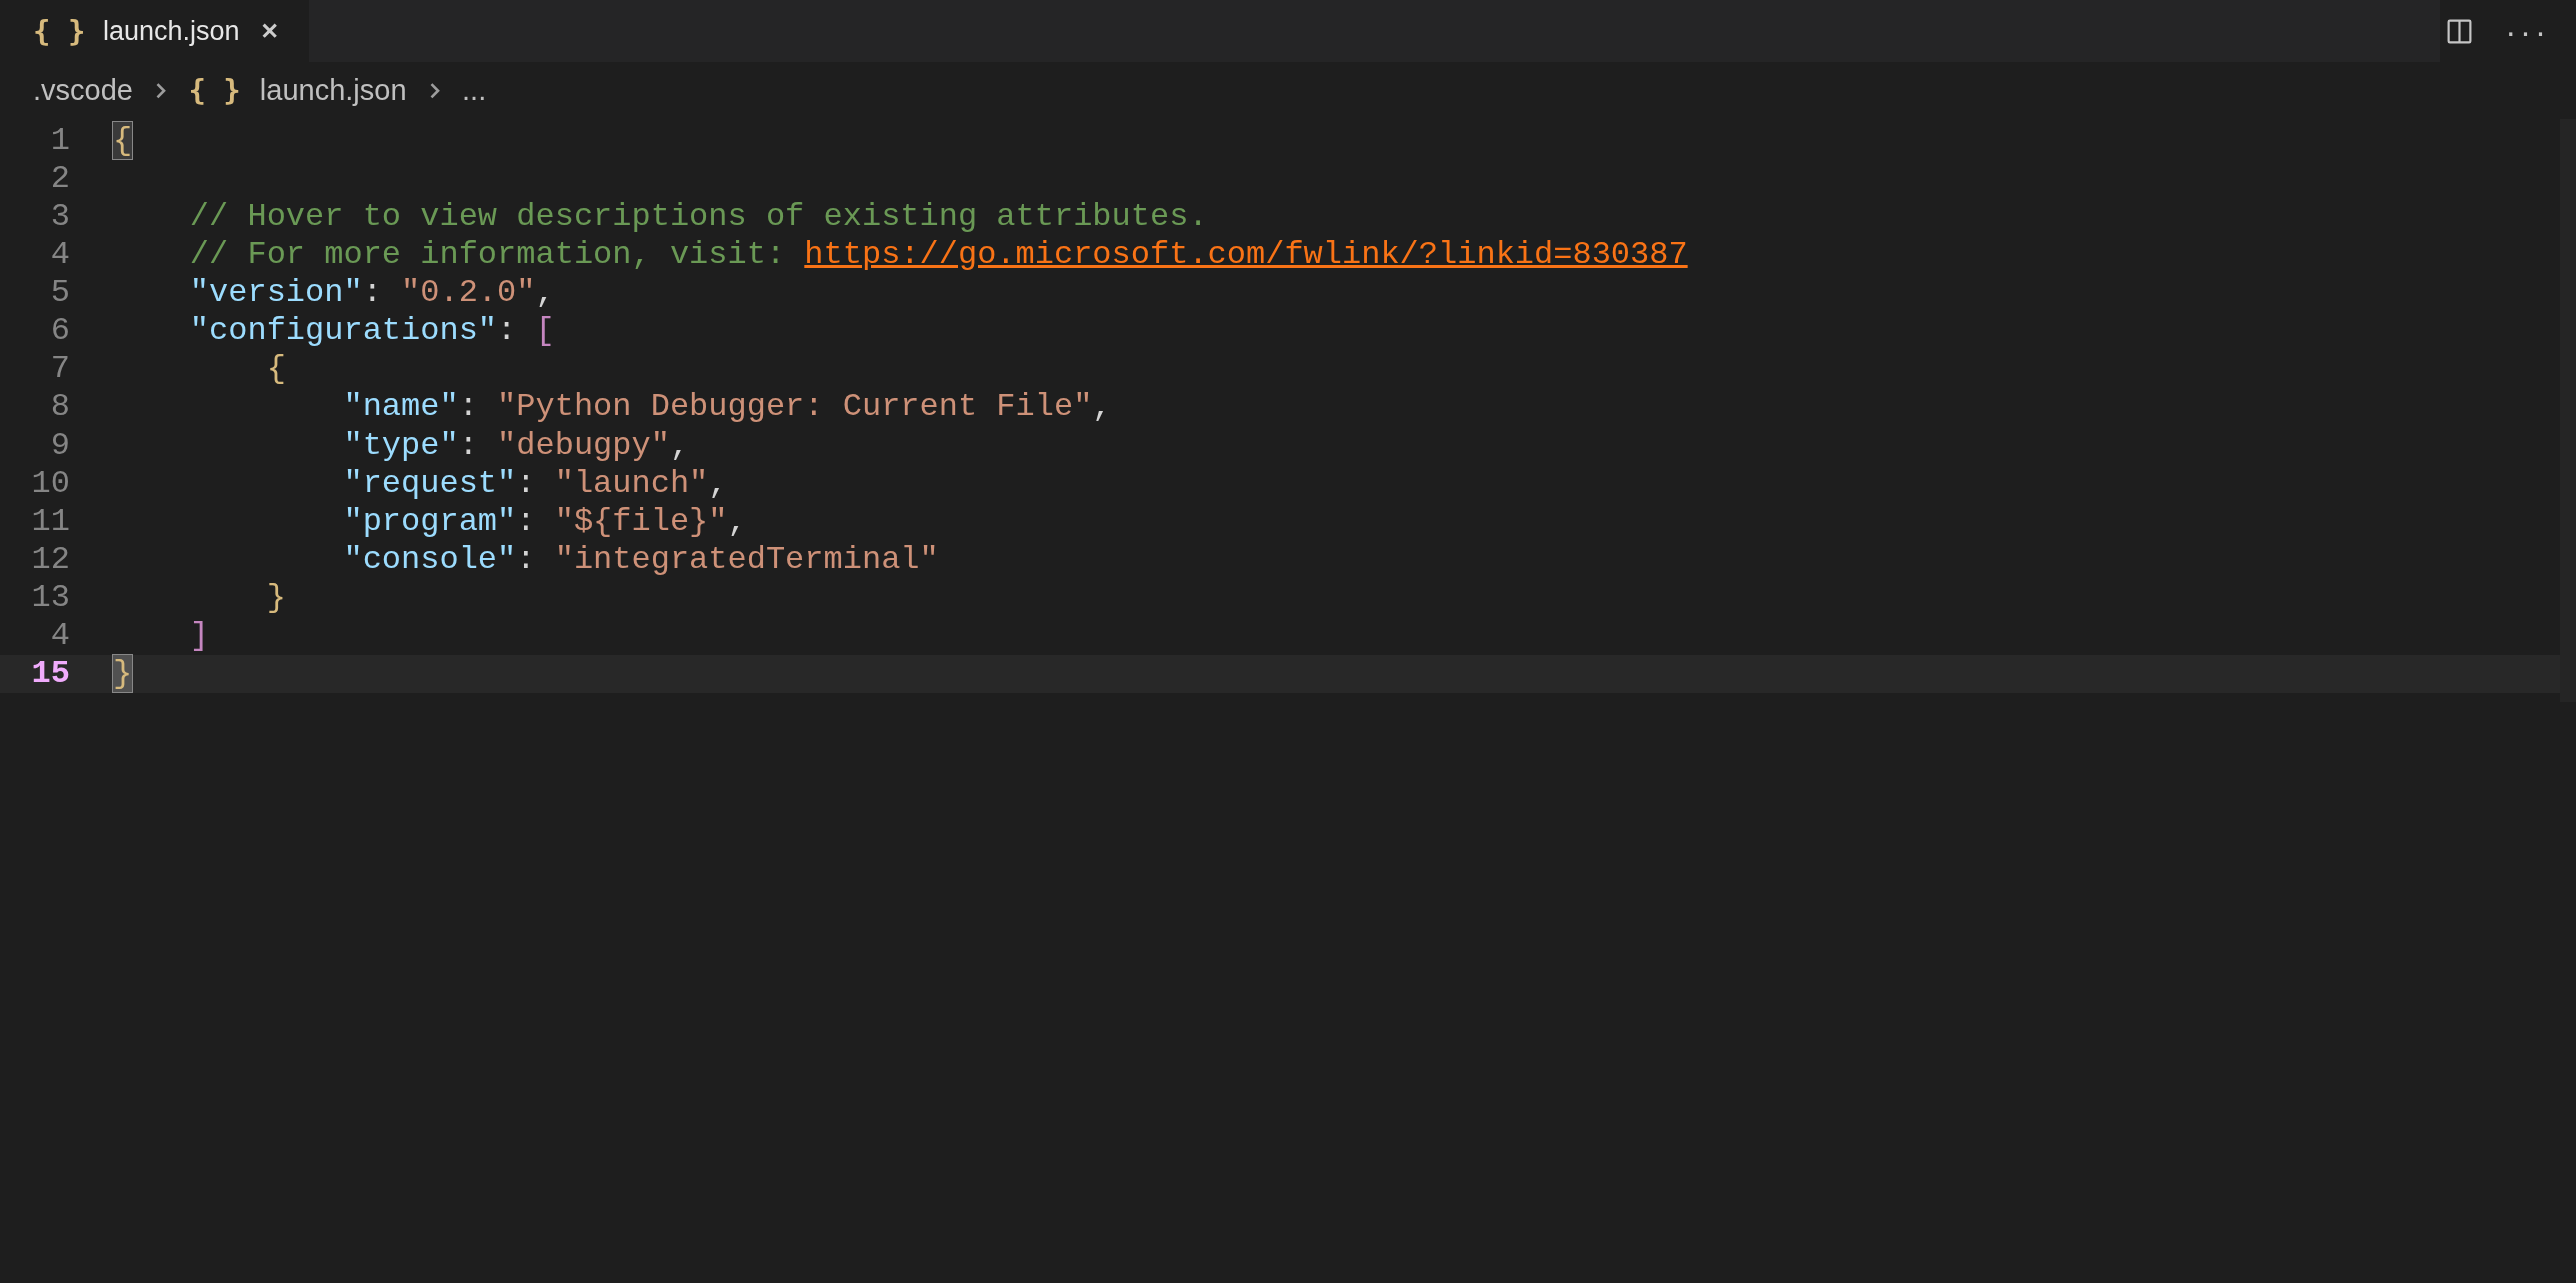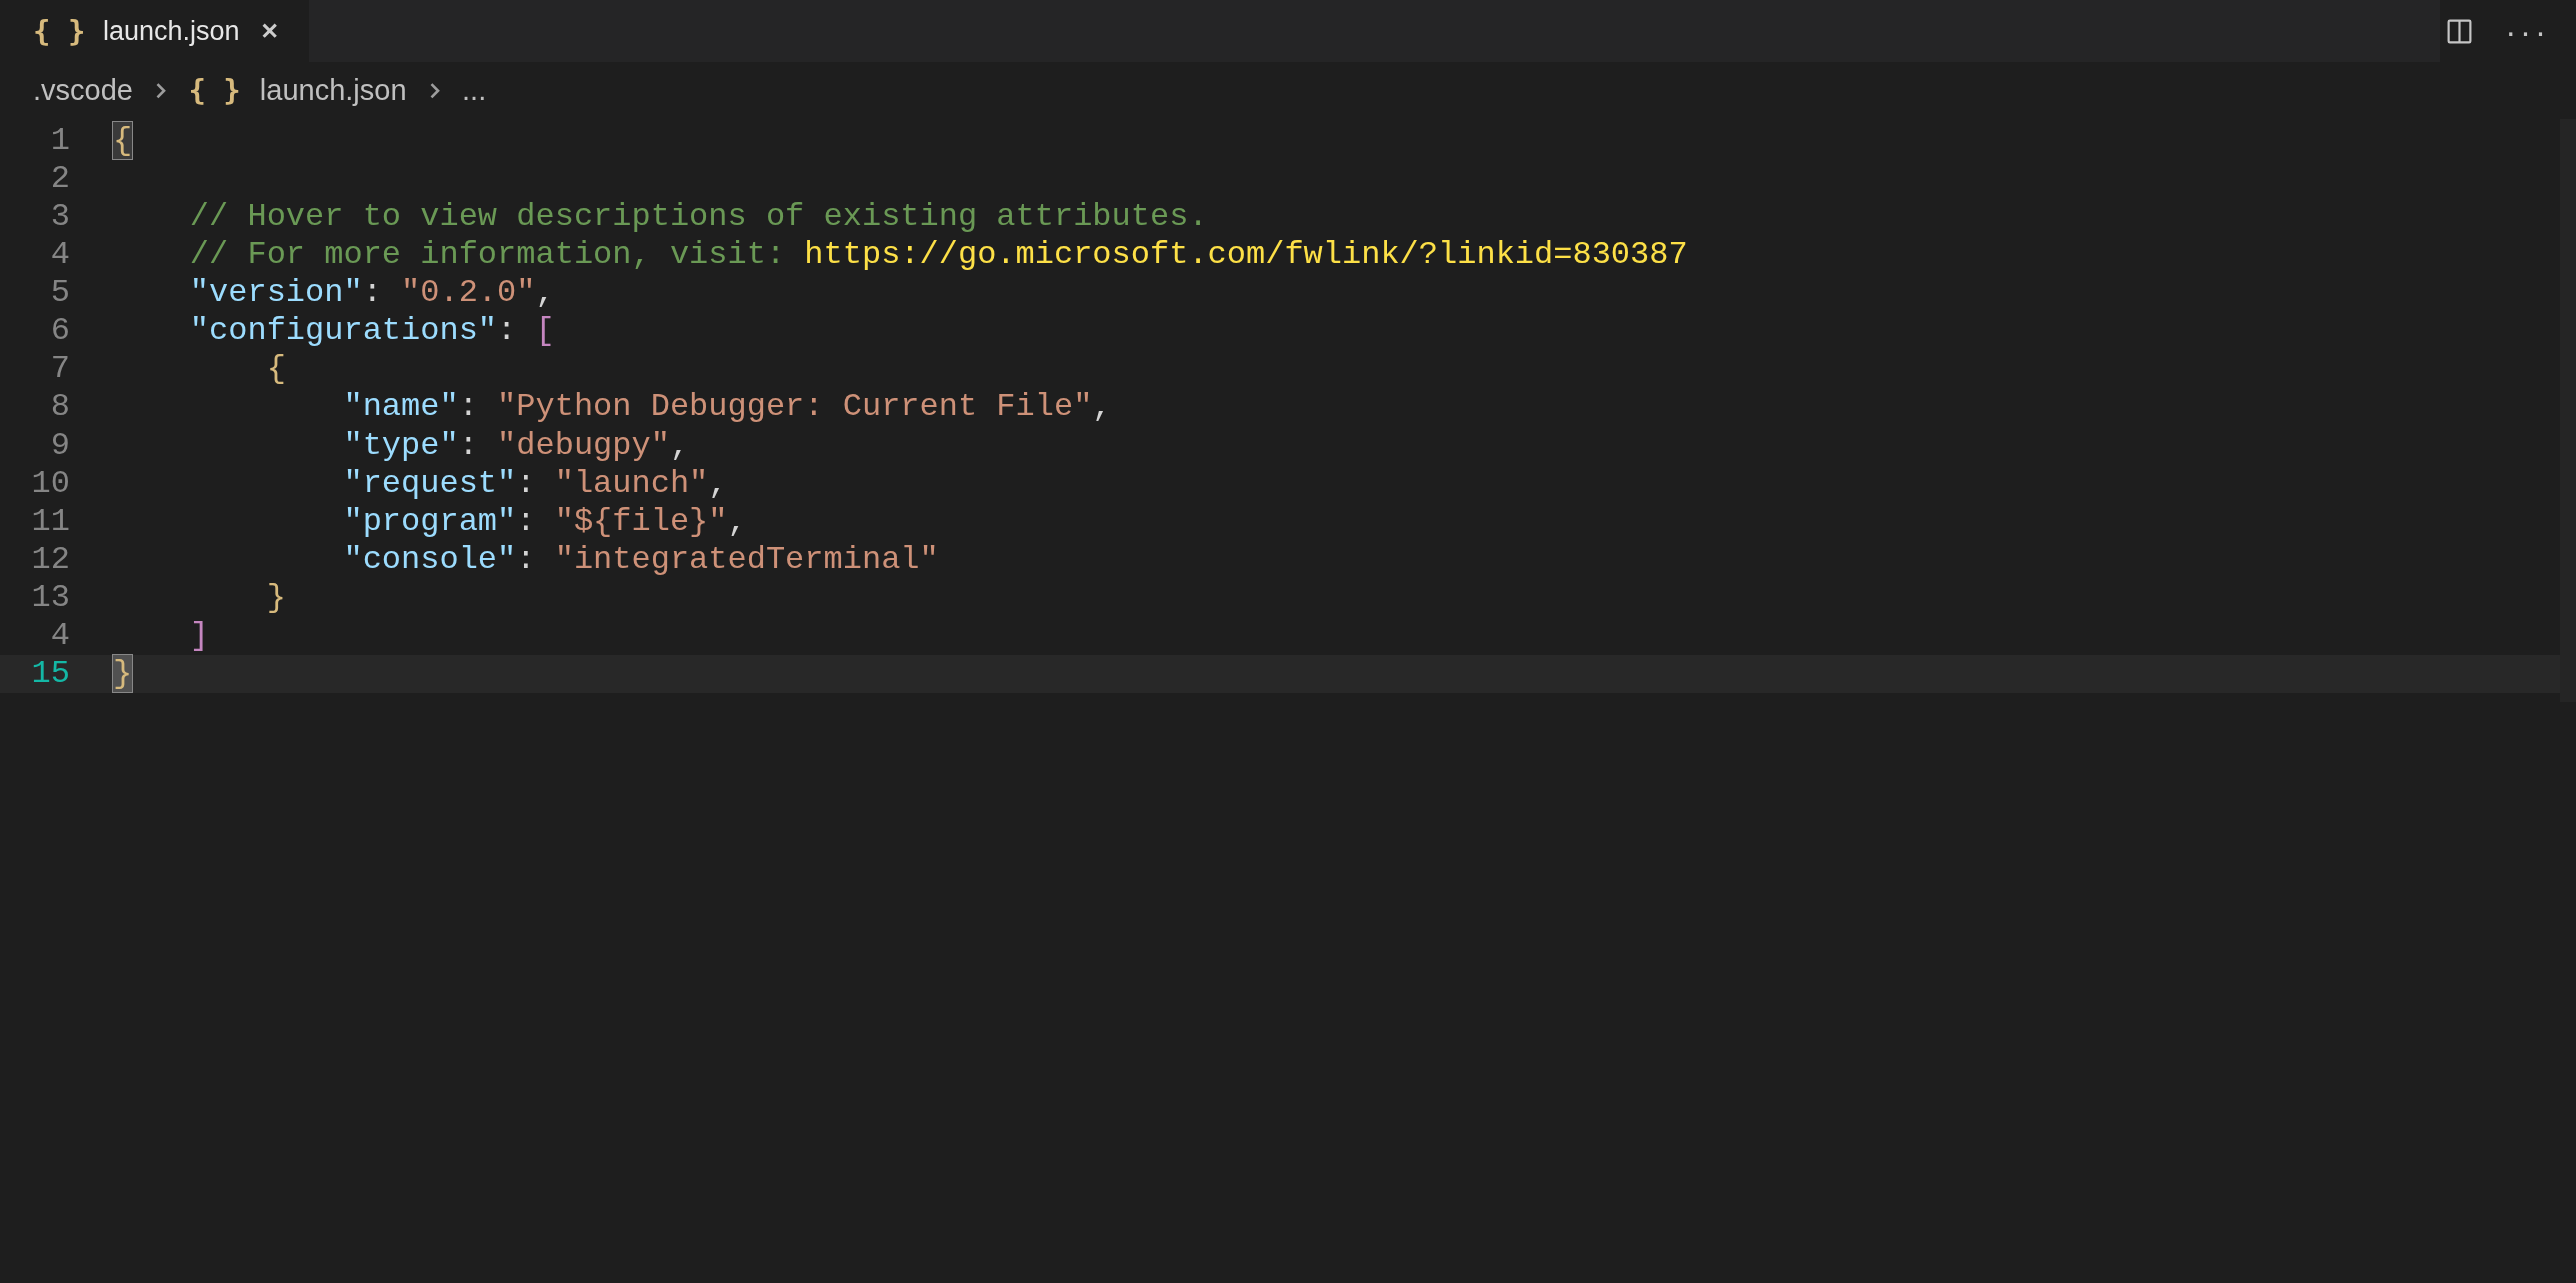--- a/index.html
+++ b/index.html
@@ -76,31 +76,31 @@
     display: flex;
     align-items: baseline;
     white-space: pre;
   }
   .gutter {
     width: 113px;
     text-align: right;
     padding-right: 43px;
     color: #858585;
   }
-  .line.active .gutter { color: #14b8a6; }
+  .line.active .gutter { color: #f0abfc; font-weight: bold; }
   .code { position: relative; }
 
   
   .c-brace   { color: #d7ba7d; }
   .c-bracket { color: #c586c0; }
   .c-key     { color: #9cdcfe; }
   .c-str     { color: #ce9178; }
   .c-punc    { color: #d4d4d4; }
   .c-comment { color: #6a9955; }
-  .c-link    { color: #fde047; }
+  .c-link    { color: #f97316; text-decoration: underline; }
 
   
   .line.active {
     background: #282828;
     box-shadow: inset 0 0 0 1px #282828;
   }
   .line.active .code { background: #282828; }
 
   
   .brace-hl {

